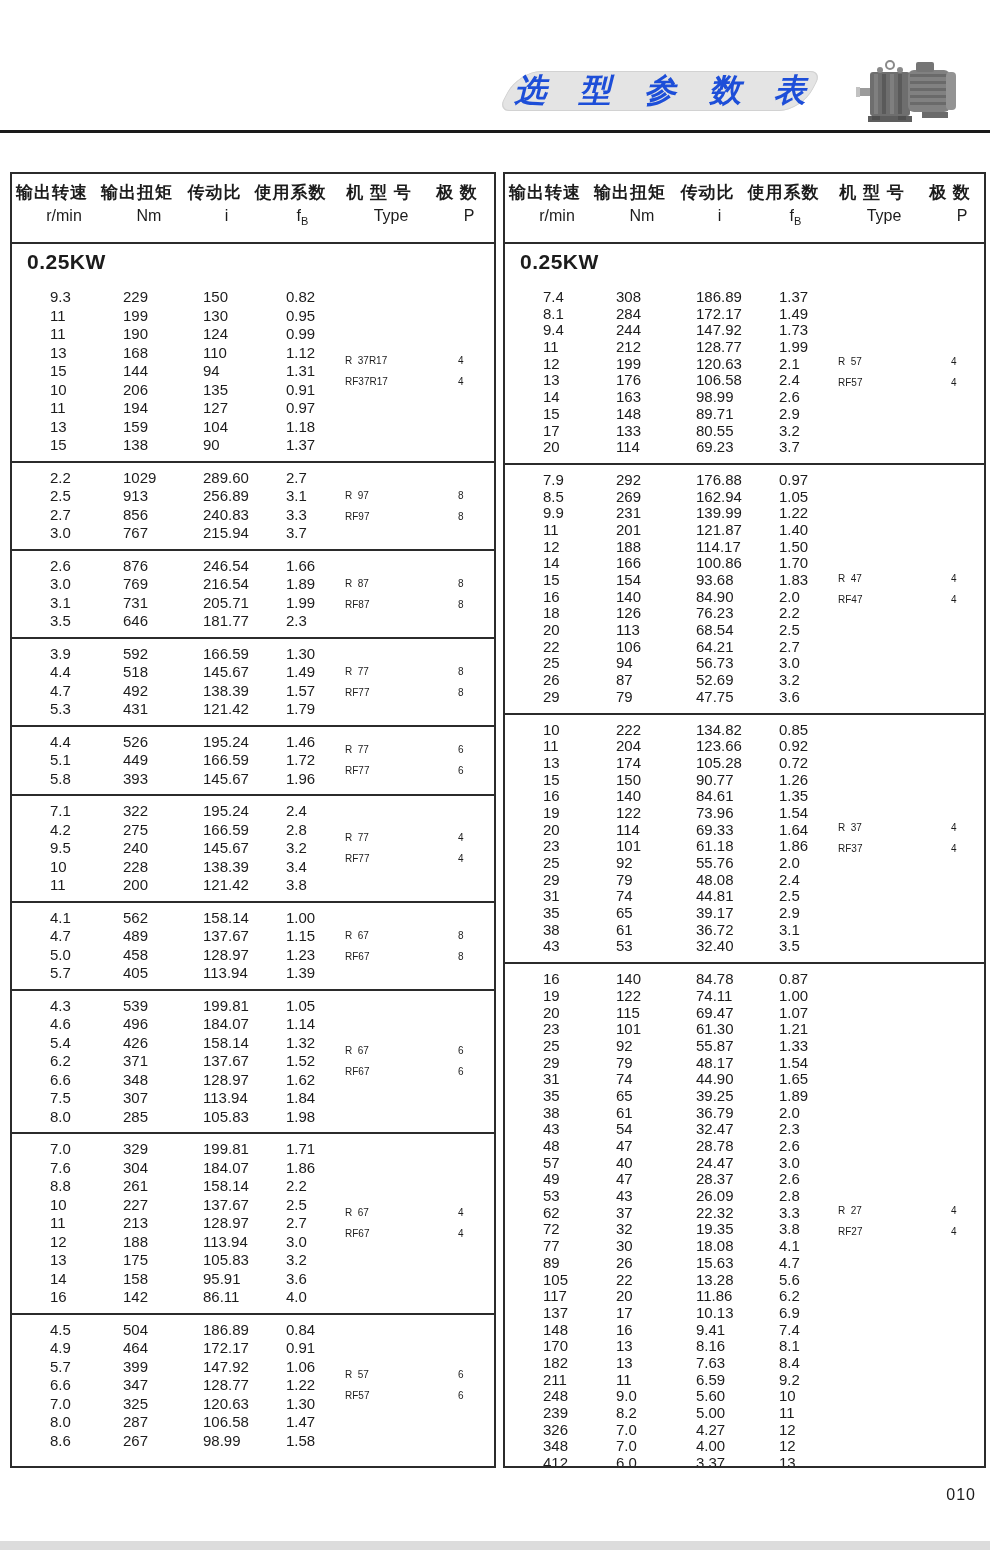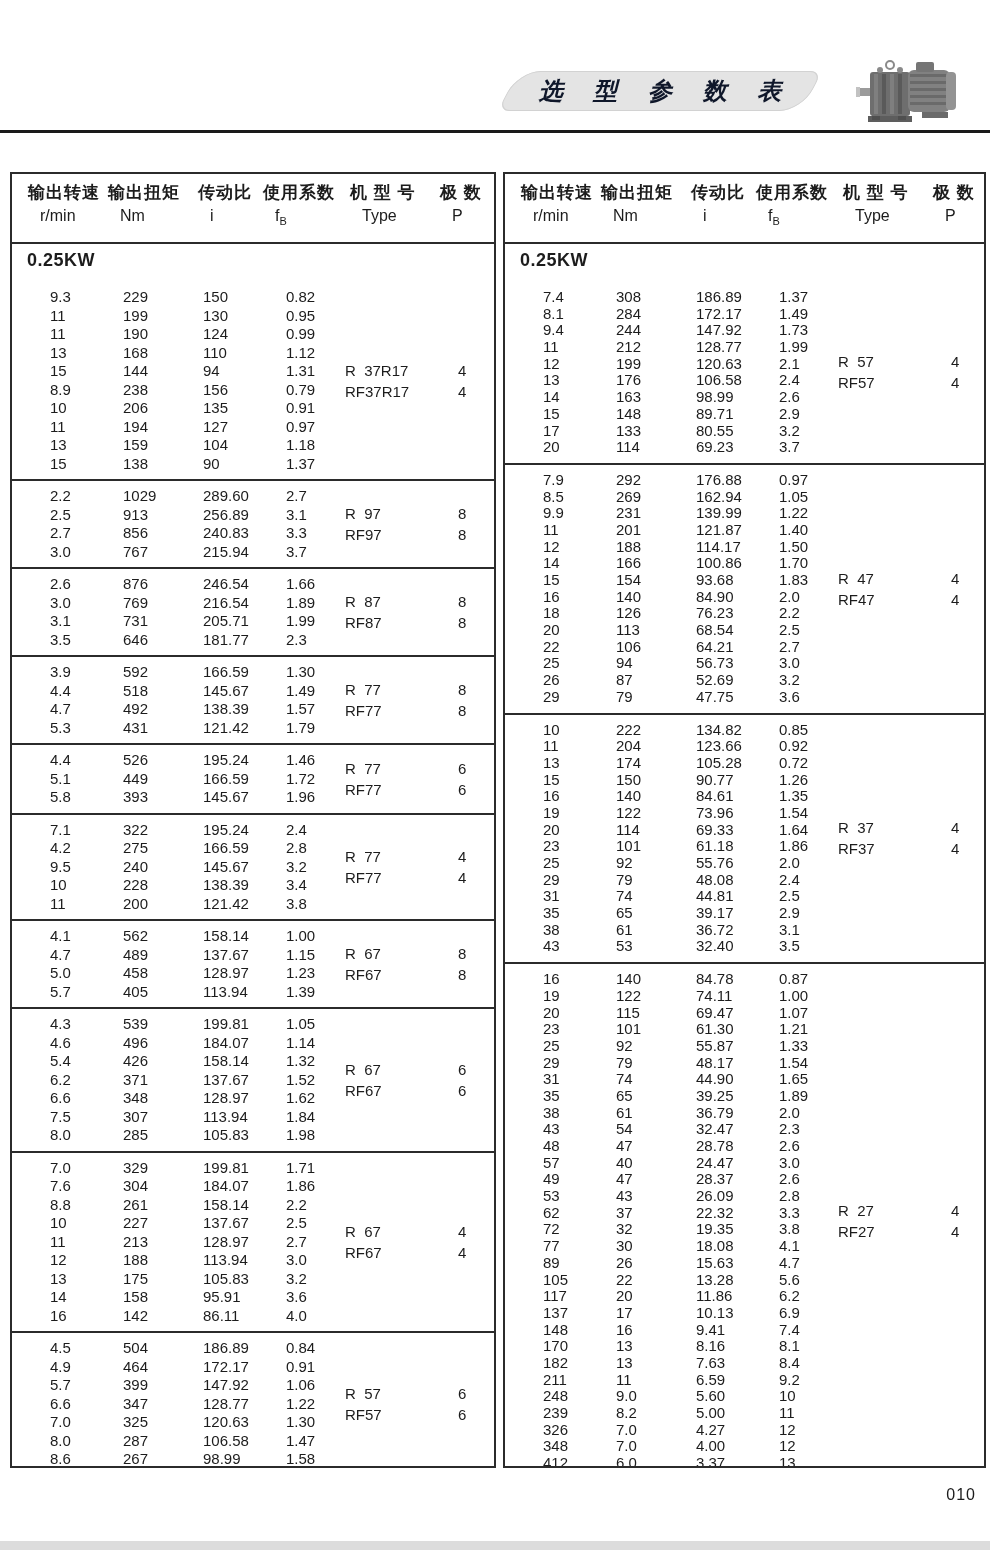--- a/index.html
+++ b/index.html
@@ -14,60 +14,60 @@
     position:absolute; left:508px; top:71px; width:304px; height:40px;
   }
   .banner-shape {
     position:absolute; inset:0; background:#e4e4e4;
     transform:skewX(-28deg); border-radius:22px 12px 22px 12px;
     box-shadow:0 0 0 1px #d2d2d2 inset;
   }
   .banner-text {
     position:relative; width:100%; height:100%;
     display:flex; align-items:center; justify-content:center;
-    font-size:24px; font-weight:bold; font-style:italic;
-    letter-spacing:12px; color:#0f172a; padding-left:12px; box-sizing:border-box;
+    font-size:32px; font-weight:bold; font-style:italic;
+    letter-spacing:12px; color:#1d4ed8; padding-left:12px; box-sizing:border-box;
     white-space:pre;
   }
   .motor { position:absolute; left:856px; top:58px; }
   .top-rule { position:absolute; left:0; top:130px; width:990px; height:3px; background:#1a1a1a; }
 
   
   .ptable {
     position:absolute; top:172px; height:1296px; box-sizing:border-box;
     border:2px solid #2b2b2b; background:#fff; overflow:hidden;
   }
   .ptable.left  { left:10px;  width:486px; --rh:18.5px; --gpad:6px; }
   .ptable.right { left:503px; width:483px; --rh:16.7px; --gpad:7px; }
 
   .thead { height:61px; border-bottom:2px solid #2b2b2b; }
   .thead-row {
     display:grid; grid-template-columns:80px 90px 65px 87px 90px 66px;
   }
-  .thead-row > span { white-space:pre;padding-left:16px; }
+  .thead-row > span { text-align:center; white-space:pre; }
   .thead-row.cn { font-size:17px; font-weight:bold; margin-top:7px; letter-spacing:1px; }
   .thead-row.units { font-size:16px; margin-top:3px;margin-left:12px; }
   .thead-row.units sub { font-size:11px; }
 
   .power {
     height:30px; padding:6px 0 2px 15px; box-sizing:content-box;
-    font-size:18px; font-weight:bold; letter-spacing:0.5px;
+    font-size:21px; font-weight:bold; letter-spacing:0.5px;
   }
 
   .group { position:relative; padding:var(--gpad) 6px; }
   .group + .group { border-top:2px solid #2b2b2b; }
 
   .row {
     display:grid; grid-template-columns:73px 80px 83px 70px;
     padding-left:32px; height:var(--rh); line-height:var(--rh);
     font-size:15px; white-space:pre;
   }
   .types {
     position:absolute; left:333px; top:50%; transform:translateY(-50%);
-    font-size:15px;
+    font-size:10px;
   }
   .type-line { display:grid; grid-template-columns:113px 26px; line-height:21px; }
   .type-line .model { white-space:pre; }
 
   
   .page-num { position:absolute; right:14px; top:1486px; font-size:16px; letter-spacing:1px; }
   .bottom-strip { position:absolute; left:0; top:1541px; width:990px; height:9px; background:#dcdcdc; }
 </style>
 </head>
 <body>
@@ -124,21 +124,20 @@
     </div>
   </div>
   <div class="power">0.25KW</div>
   <div class="groups">
       <div class="group">
         <div class="row"><span>9.3</span><span>229</span><span>150</span><span>0.82</span></div>
         <div class="row"><span>11</span><span>199</span><span>130</span><span>0.95</span></div>
         <div class="row"><span>11</span><span>190</span><span>124</span><span>0.99</span></div>
         <div class="row"><span>13</span><span>168</span><span>110</span><span>1.12</span></div>
         <div class="row"><span>15</span><span>144</span><span>94</span><span>1.31</span></div>
-        <div class="row"><span>8.9</span><span>238</span><span>156</span><span>0.79</span></div>
         <div class="row"><span>10</span><span>206</span><span>135</span><span>0.91</span></div>
         <div class="row"><span>11</span><span>194</span><span>127</span><span>0.97</span></div>
         <div class="row"><span>13</span><span>159</span><span>104</span><span>1.18</span></div>
         <div class="row"><span>15</span><span>138</span><span>90</span><span>1.37</span></div>
         <div class="types">
           <div class="type-line">
             <span class="model">R  37R17</span>
             <span class="poles">4</span>
           </div>
           <div class="type-line">

